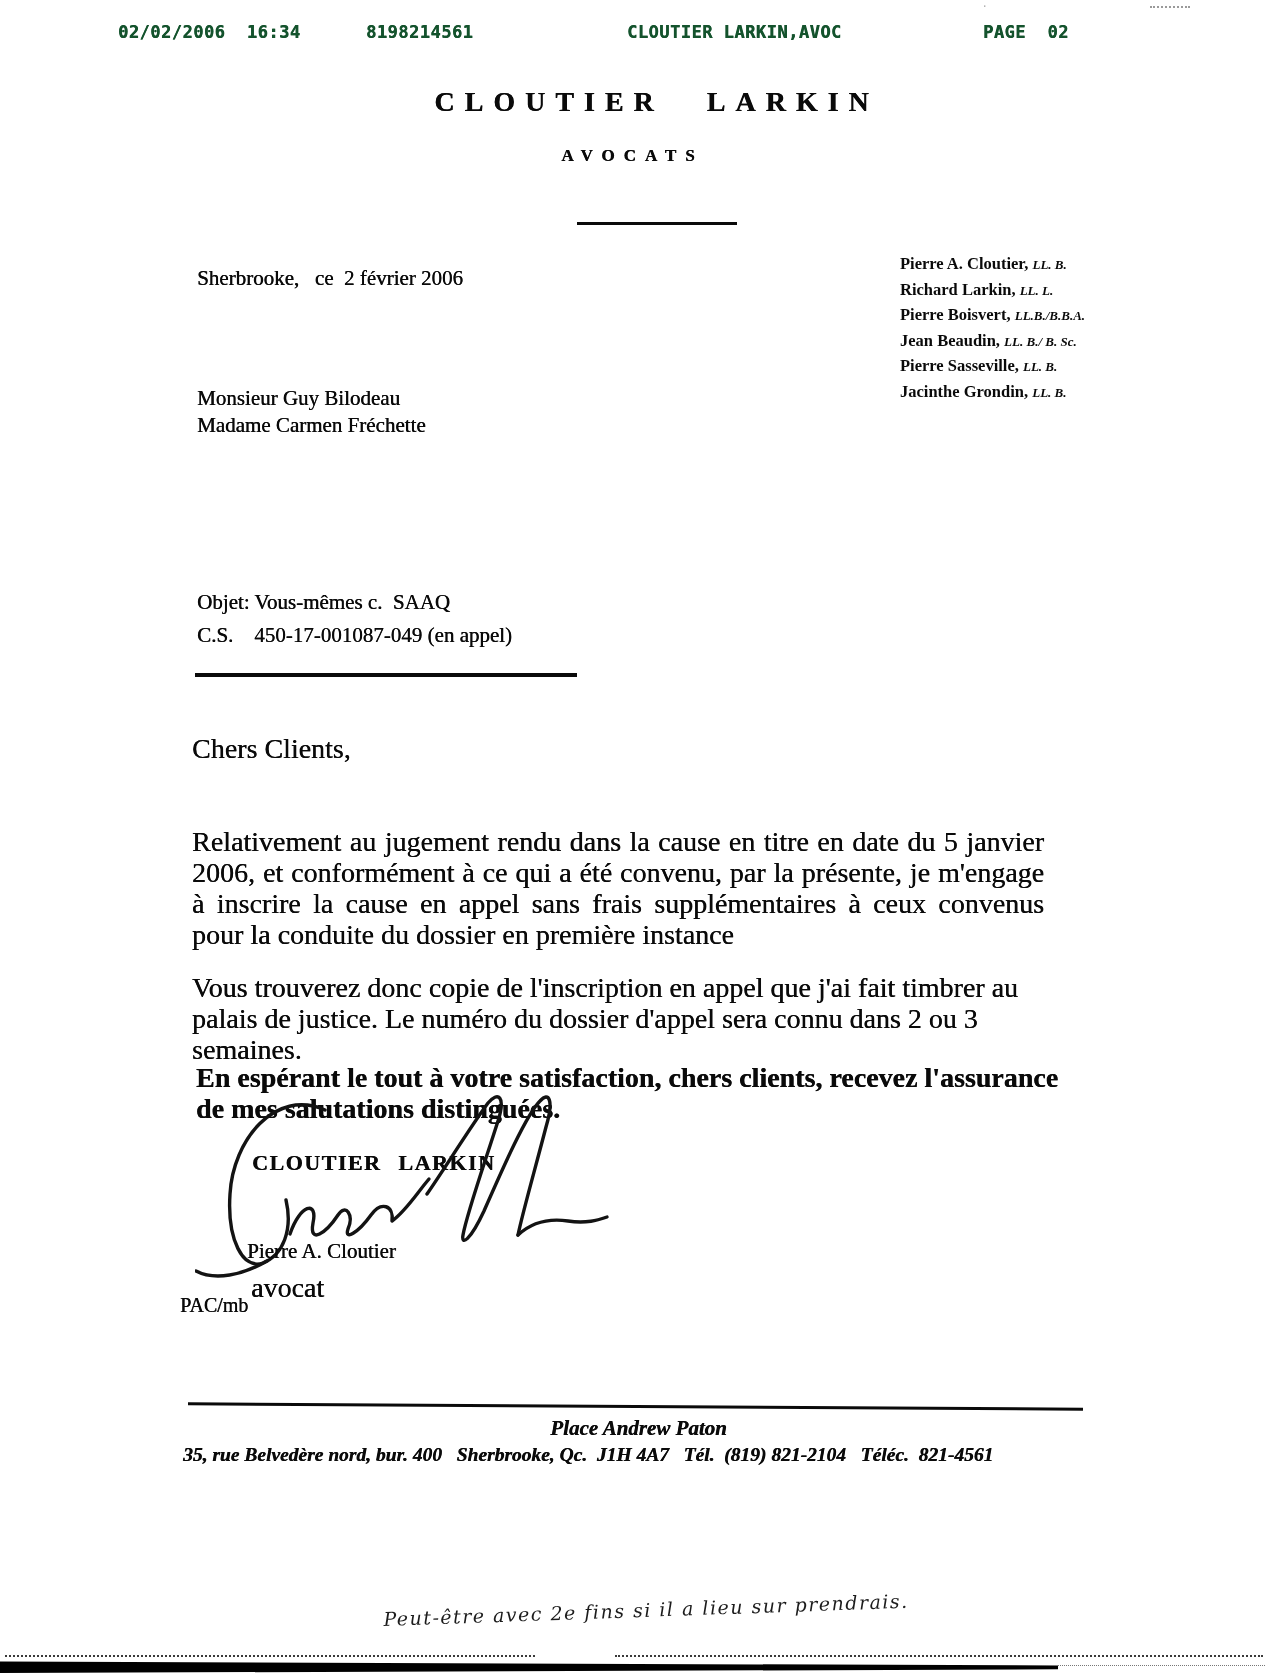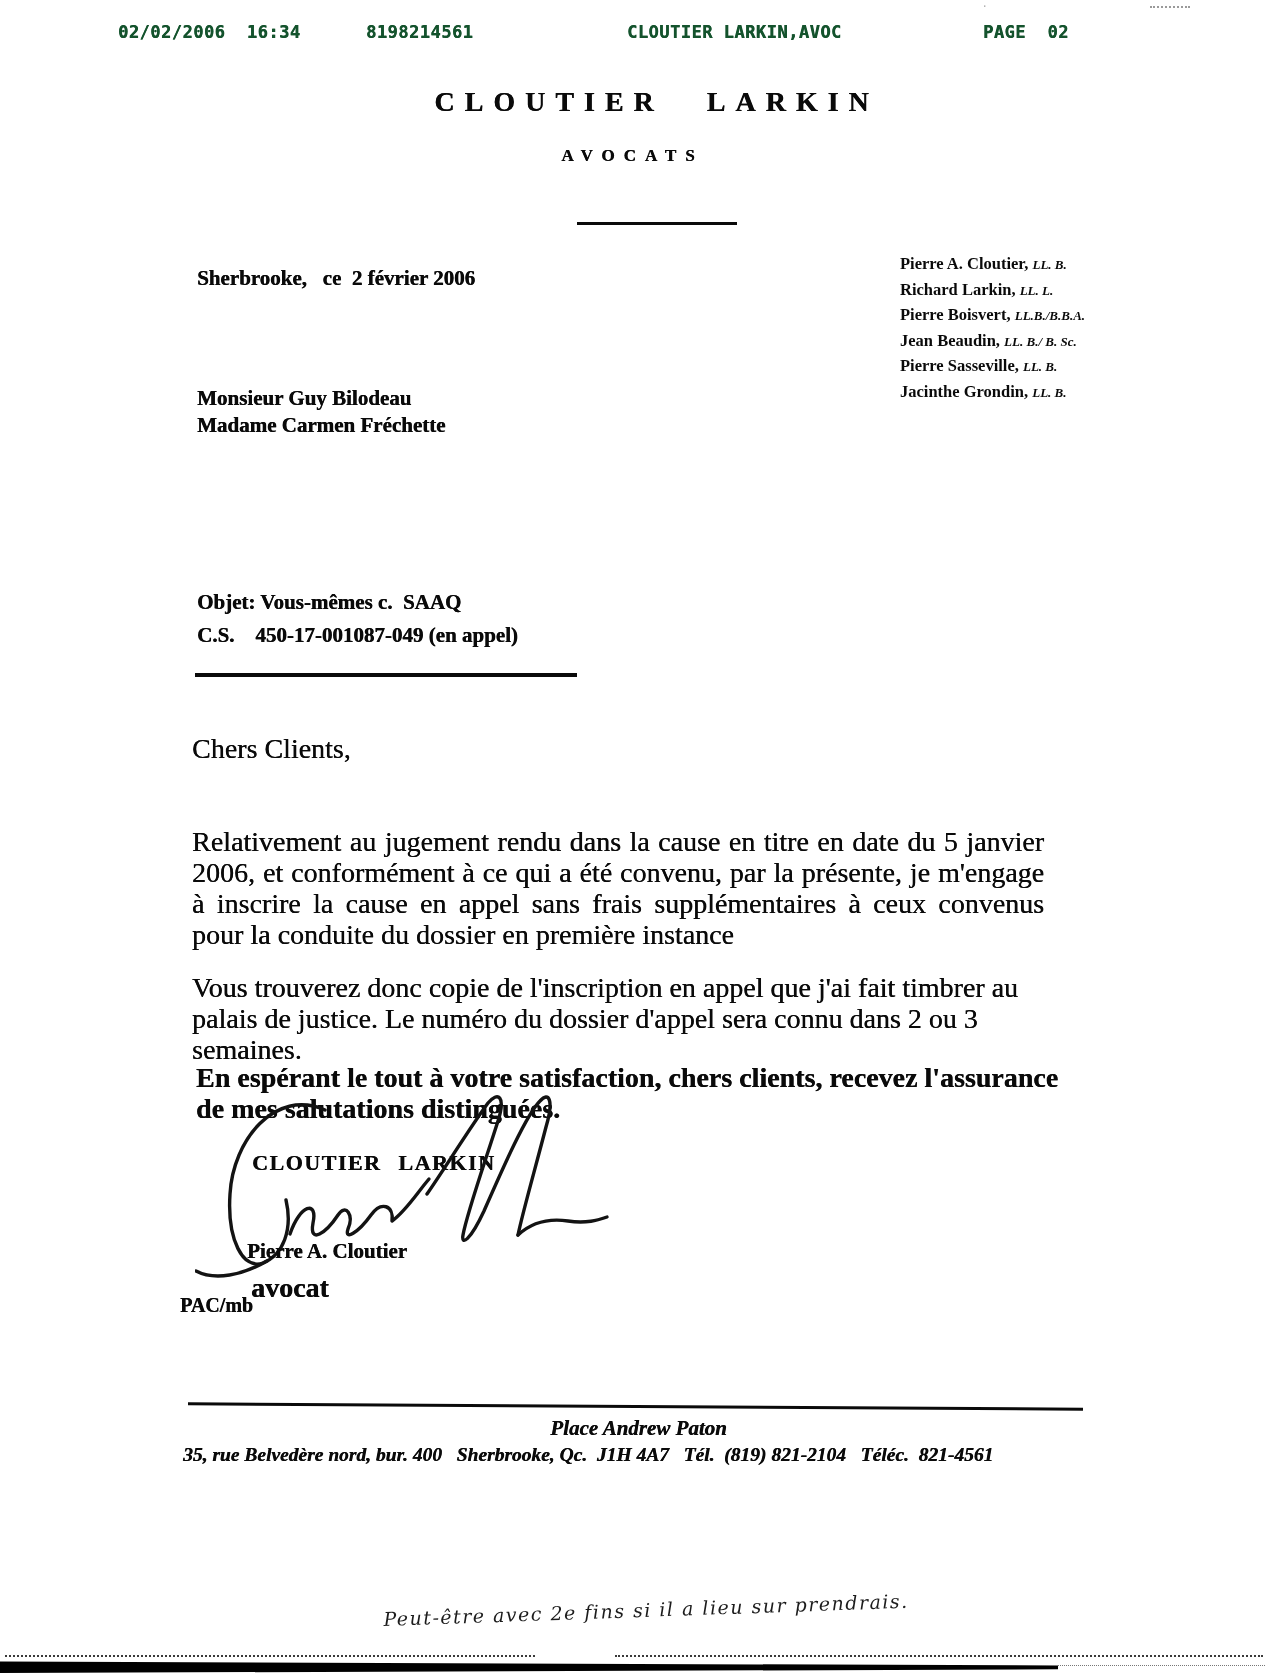--- a/index.html
+++ b/index.html
@@ -21,21 +21,21 @@
   .firm-title {
     left:0; right:0; top:86px; text-align:center; padding-left:48px;
     font-weight:bold; font-size:28px; letter-spacing:10px; word-spacing:26px;
     white-space:pre;
   }
   .firm-sub {
     left:0; right:0; top:146px; text-align:center; 
     font-weight:bold; font-size:17px; letter-spacing:9px;
   }
   .rule { background:#0a0a0a; }
-  .headline { font-weight:bold; font-size:21px; white-space:pre; }
+  .headline { font-weight:normal; font-size:21px; white-space:pre; }
   .lawyers { left:900px; top:252px; line-height:24.6px; white-space:nowrap; }
   .lawyer-name { font-weight:bold; font-size:16.5px; }
   .lawyer-cred { font-style:italic; font-size:13px; font-weight:bold; }
   .bodytxt { font-size:28px; line-height:31px; text-shadow:0.35px 0 0 #111; }
   .justify { text-align:justify; }
   .sig-firm { font-weight:bold; font-size:22px; letter-spacing:1.5px; word-spacing:10px; }
   .footer-it { font-style:italic; font-weight:bold; white-space:pre; }
   .handnote {
     font-family:"DejaVu Serif", serif; font-style:italic;
     font-size:19px; letter-spacing:1.5px; color:#1c1c1c;

